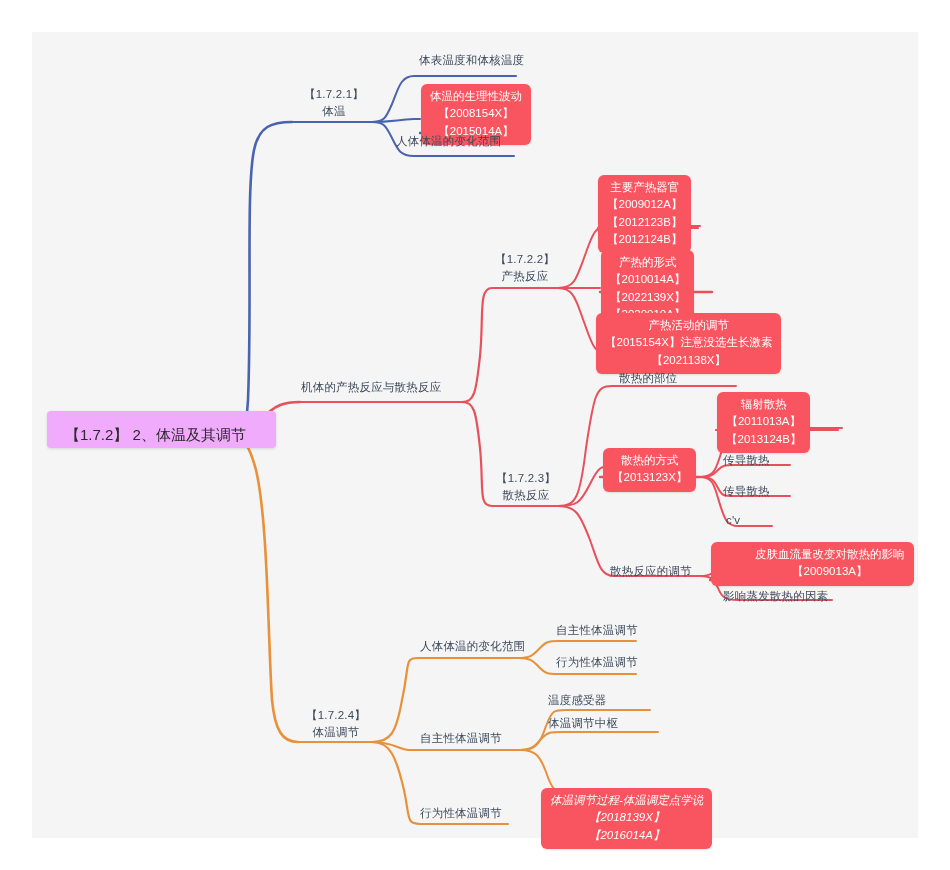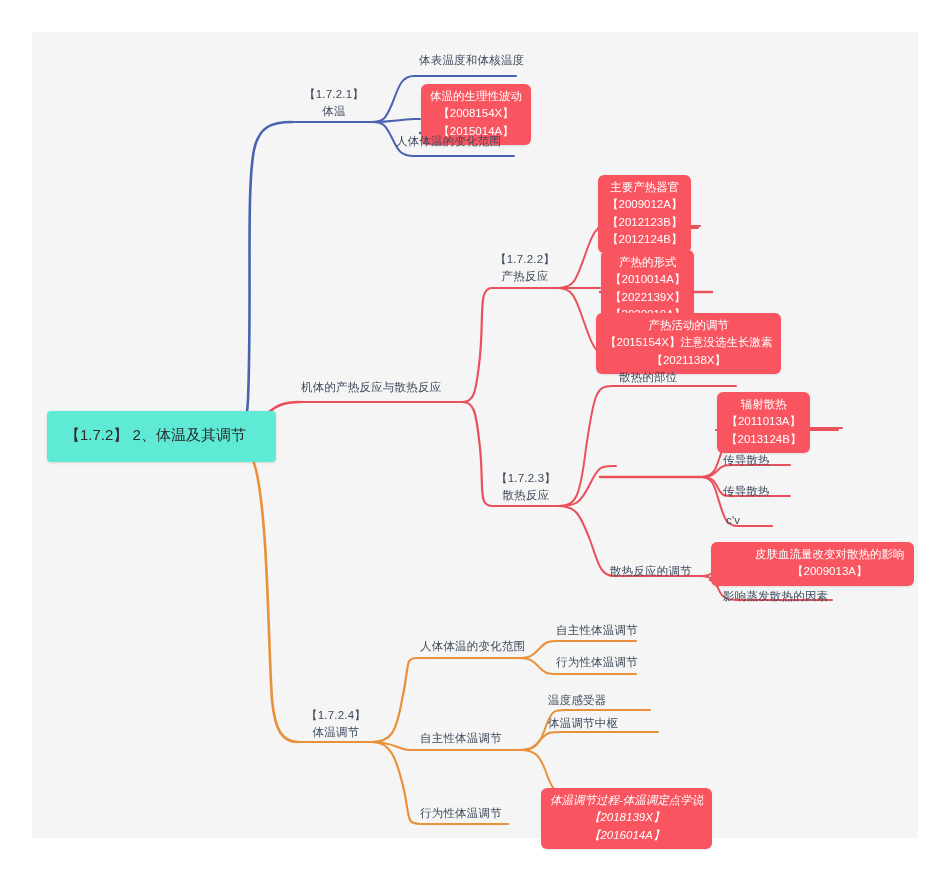--- a/index.html
+++ b/index.html
@@ -2,22 +2,22 @@
 <html><head>
 <meta charset="utf-8">
 <style>
   html,body{margin:0;padding:0;background:#ffffff;}
   body{width:950px;height:870px;font-family:"Liberation Sans","DejaVu Sans",sans-serif;overflow:hidden;}
   #canvas{position:absolute;left:32px;top:32px;width:886px;height:806px;background:#f5f5f5;}
   #map{position:absolute;left:0;top:0;width:950px;height:870px;}
   svg.links{position:absolute;left:0;top:0;width:950px;height:870px;pointer-events:none;}
   .node{position:absolute;box-sizing:border-box;white-space:nowrap;}
   .plain{font-size:11.5px;color:#3d4a5c;line-height:1.45;letter-spacing:.2px;}
-  .root{background:#5eead4;border-radius:4px;box-shadow:0 1px 3px rgba(0,0,0,.13);
-        padding:13px 30px 15px 18px;font-size:15px;color:#2b2b2b;line-height:1.5;}
+  .root{background:#f0abfc;border-radius:4px;box-shadow:0 1px 3px rgba(0,0,0,.13);
+        padding:13px 30px 1px 18px;font-size:15px;color:#2b2b2b;line-height:1.5;}
   .chip{background:#f95560;color:#ffffff;border-radius:6px;padding:4px 9px 5px 9px;
         font-size:11.5px;line-height:1.5;text-align:center;box-shadow:0 1px 2px rgba(0,0,0,.10);}
   .chip .l{display:block;}
   .plain .l{display:block;}
 </style>
 </head>
 <body>
 
 <div id="map">
   <div id="canvas"></div>
@@ -119,22 +119,26 @@
   <div class="node chip" style="left:596px;top:313px;">
     <span class="l">产热活动的调节</span>
     <span class="l">【2015154X】注意没选生长激素</span>
     <span class="l">【2021138X】</span>
   </div>
 
   <div class="node plain" style="left:492px;top:470px;text-align:center;width:68px;">
     <span class="l">【1.7.2.3】</span>
     <span class="l">散热反应</span>
   </div>
-  <div class="node plain" style="left:619px;top:370px;font-family:Liberation Mono, monospace;">
+  <div class="node plain" style="left:619px;top:370px;">
     <span class="l">散热的部位</span>
+  </div>
+  <div class="node chip" style="left:603px;top:448px;">
+    <span class="l">散热的方式</span>
+    <span class="l">【2013123X】</span>
   </div>
   <div class="node chip" style="left:717px;top:392px;">
     <span class="l">辐射散热</span>
     <span class="l">【2011013A】</span>
     <span class="l">【2013124B】</span>
   </div>
   <div class="node plain" style="left:723px;top:452px;">
     <span class="l">传导散热</span>
   </div>
   <div class="node plain" style="left:723px;top:483px;">

